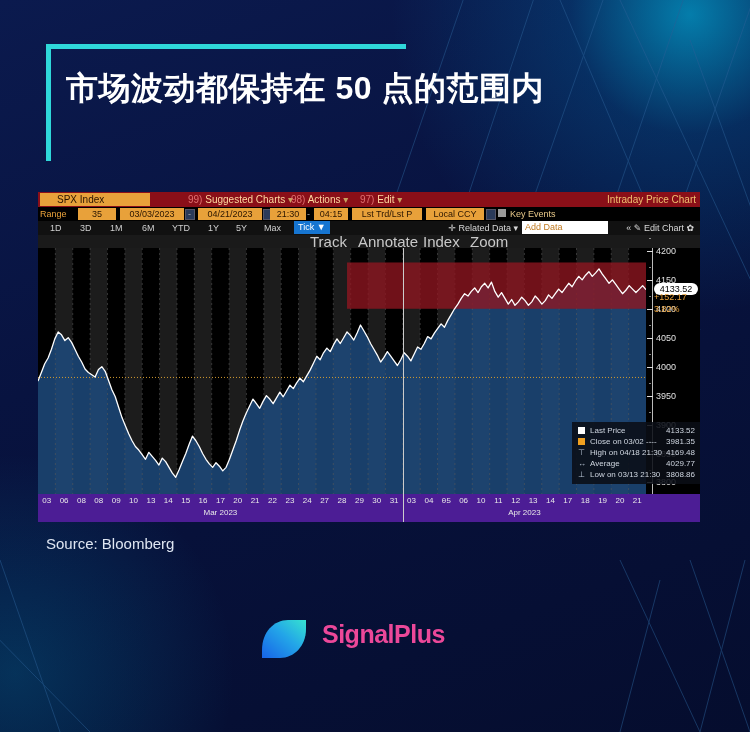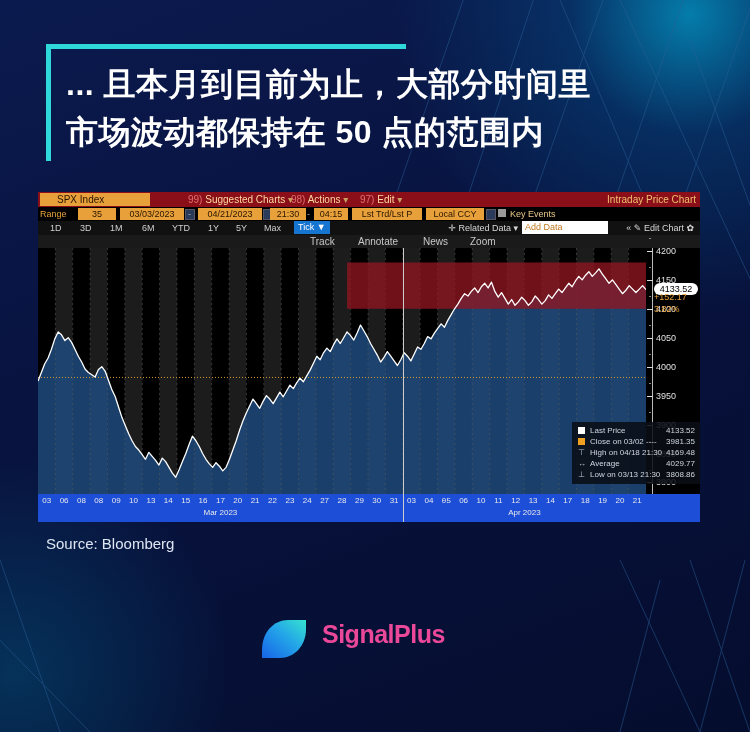--- a/index.html
+++ b/index.html
@@ -71,37 +71,37 @@
   .tbtn{position:absolute;top:1px;color:#cfcfcf;font-size:9px;line-height:12px;}
   #tickbtn{position:absolute;top:0px;height:13px;background:#1675d1;color:#fff;
     font-size:9px;line-height:13px;padding:0 4px;}
   #related{position:absolute;right:182px;top:1px;color:#d8d8d8;font-size:9px;line-height:12px;}
   #adddata{position:absolute;right:92px;top:0px;width:86px;height:13px;background:#ffffff;
     color:#c07a20;font-size:9px;line-height:13px;padding-left:3px;box-sizing:border-box;}
   #editchart{position:absolute;right:6px;top:1px;color:#d8d8d8;font-size:9px;line-height:12px;}
 
   
   #tbar4{position:relative;height:13px;background:#1a1a1a;}
-  .stbtn{position:absolute;top:1px;color:#c8c8c8;font-size:10px;line-height:11px;}
+  .stbtn{position:absolute;top:1px;color:#c8c8c8;font-size:15px;line-height:11px;}
 
   
   #plotwrap{position:relative;height:274px;background:#000;}
   #plot{position:absolute;left:0px;top:0px;width:608px;height:246px;background:#000;overflow:hidden;}
   #plot svg{display:block;}
   #yaxis{position:absolute;left:608px;top:0px;width:54px;height:246px;background:#000;}
   .ytick{position:absolute;left:10px;color:#e0e0e0;font-size:9px;line-height:9px;}
   .ytickmark{position:absolute;left:1px;width:6px;height:1px;background:#ddd;}
   .yminor{position:absolute;left:3px;width:2px;height:1px;background:#888;}
   #yline{position:absolute;left:6px;top:0;width:1px;height:246px;background:#bbb;}
   #lastcallout{position:absolute;left:8px;width:44px;height:12px;background:#fff;color:#000;
     font-size:9px;line-height:12px;text-align:center;border-radius:6px;}
   #chgbox{position:absolute;width:46px;height:26px;color:#e8a13a;font-size:9px;line-height:12px;}
 
   
-  #xaxis{position:absolute;left:0;top:246px;width:662px;height:28px;background:#1d4ed8;}
+  #xaxis{position:absolute;left:0;top:246px;width:662px;height:28px;background:#4c1d95;}
   .xtick{position:absolute;top:2px;color:#e8e8e8;font-size:8px;line-height:10px;
     transform:translateX(-50%);}
   .xmon{position:absolute;top:14px;color:#e8e8e8;font-size:8px;line-height:10px;
     transform:translateX(-50%);}
   #xsplit{position:absolute;top:-246px;width:1px;height:274px;background:#ccc;}
 
   
   #legend{position:absolute;left:534px;top:174px;width:128px;height:62px;
     background:rgba(10,14,22,0.88);font-size:8px;color:#cfd6e0;padding:3px 2px;box-sizing:border-box;}
   .lrow{position:relative;height:11px;line-height:11px;}
@@ -135,21 +135,20 @@
       <path d="M745 560 L700 732"></path>
       <path d="M660 580 L620 732"></path>
       <path d="M-20 620 L90 732"></path>
       <path d="M0 560 L60 732"></path>
     </g>
   </svg>
 </div>
 
 <div id="headline-block">
   <div id="bracket"></div>
-  <div class="headline-line" id="hl1">... 且本月到目前为止，大部分时间里</div>
   <div class="headline-line" id="hl2">市场波动都保持在 50 点的范围内</div>
 </div>
 
 <div id="terminal">
 
   <div id="tbar1">
     <div id="ticker">SPX Index</div>
     <div class="redmenu" id="m-sug">
       <b>99)</b>
       <span>Suggested Charts</span>
@@ -209,21 +208,21 @@
       <span>«</span>
       <span>✎</span>
       <span>Edit Chart</span>
       <span>✿</span>
     </div>
   </div>
 
   <div id="tbar4">
     <div class="stbtn" style="left:272px">Track</div>
     <div class="stbtn" style="left:320px">Annotate</div>
-    <div class="stbtn" style="left:385px">News</div>
+    <div class="stbtn" style="left:385px">Index</div>
     <div class="stbtn" style="left:432px">Zoom</div>
   </div>
 
   <div id="plotwrap">
     <div id="plot">
       <svg id="plotsvg" width="608" height="246" viewBox="0 0 608 246" preserveAspectRatio="none">
           <rect x="0.00" y="0" width="17.37" height="246" fill="#000000"></rect>
           <rect x="17.37" y="0" width="17.37" height="246" fill="#1c1c1c"></rect>
           <rect x="34.74" y="0" width="17.37" height="246" fill="#000000"></rect>
           <rect x="52.11" y="0" width="17.37" height="246" fill="#1c1c1c"></rect>

